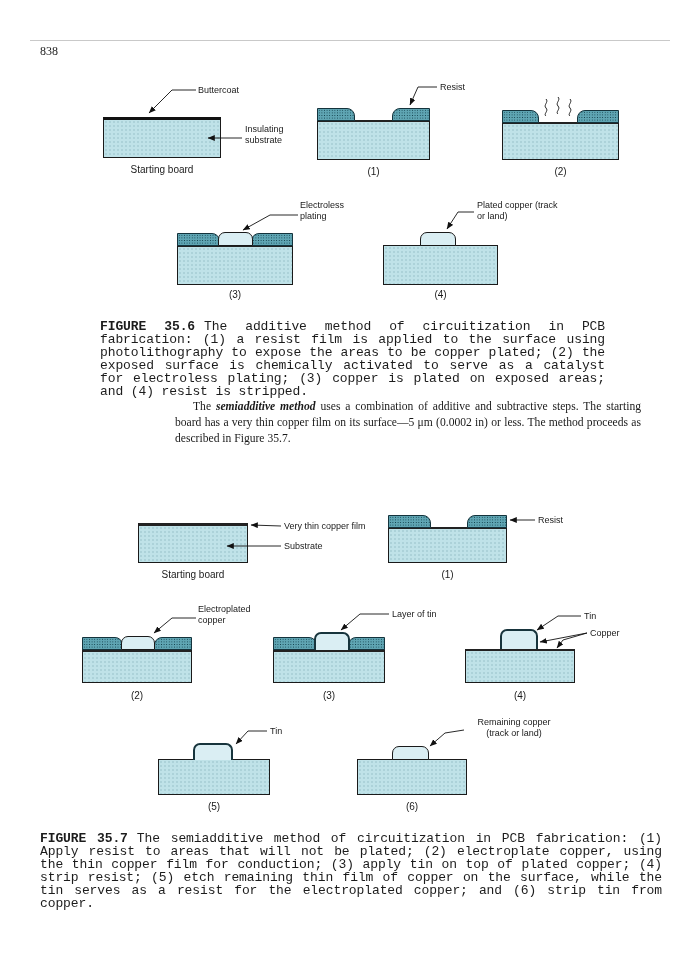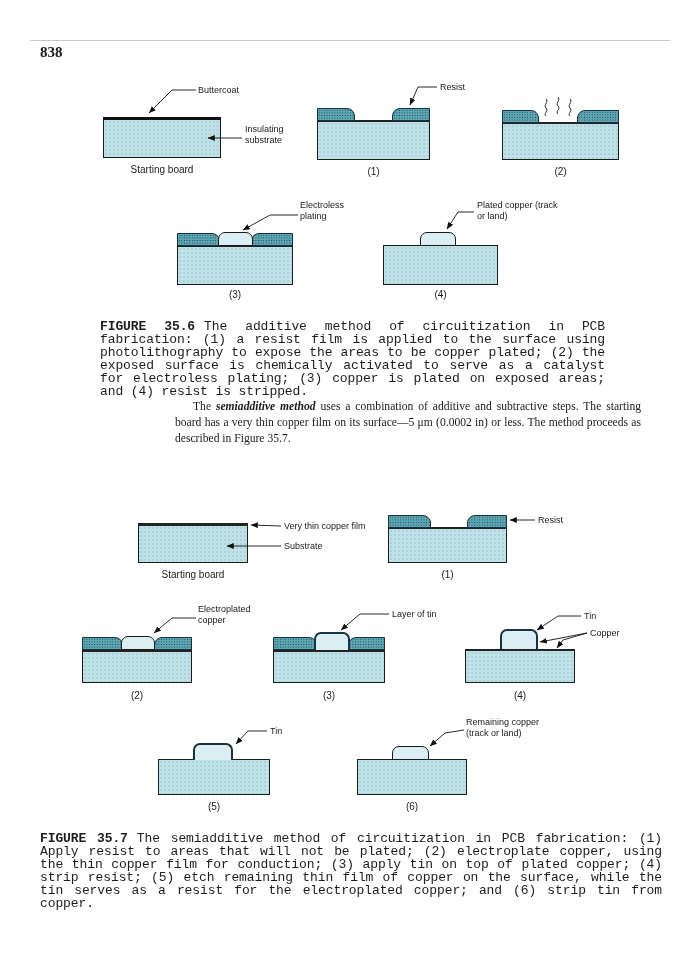--- a/index.html
+++ b/index.html
@@ -1,20 +1,20 @@
 <!DOCTYPE html>
 <html><head>
 <meta charset="utf-8">
 <style>
   html,body{margin:0;padding:0;background:#ffffff;}
   .page{position:relative;width:700px;height:960px;background:#ffffff;overflow:hidden;
         font-family:"Liberation Serif", serif;color:#1a1a1a;}
   .abs{position:absolute;}
   .rule{position:absolute;height:1px;background:#c9c9c9;}
-  .hdr-num{font-weight:bold;font-size:15px;}
+  .hdr-num{font-weight:normal;font-size:12px;}
   .hdr-title{font-size:11.5px;}
   
   .board{position:absolute;background-color:#bfe2e8;
          background-image:radial-gradient(circle, rgba(45,105,120,0.28) 0.5px, transparent 0.9px);
          background-size:4px 4px;
          border:1.2px solid #1a1a1a;box-sizing:border-box;z-index:1;}
   .film-top{border-top:3px solid #222;}
   .film-thin{border-top:2.4px solid #222;}
   .buttercoat{border-top:3.5px solid #111;}
   .resist{position:absolute;background-color:#5fa5b3;
@@ -122,21 +122,21 @@
     <span class="dlabel" style="left:590px;top:628px;">Copper</span>
     <span class="dcap" style="left:465px;top:690px;width:110px;">(4)</span>
 
     <div class="board" style="left:158px;top:759px;width:112px;height:36px;"></div>
     <div class="bump bump-tin" style="left:193px;top:743px;width:40px;height:17px;"></div>
     <span class="dlabel" style="left:270px;top:726px;">Tin</span>
     <span class="dcap" style="left:158px;top:801px;width:112px;">(5)</span>
 
     <div class="board" style="left:357px;top:759px;width:110px;height:36px;"></div>
     <div class="bump" style="left:392px;top:746px;width:37px;height:14px;"></div>
-    <span class="dlabel" style="left:466px;top:717px;width:96px;">Remaining copper (track or land)</span>
+    <span class="dlabel" style="left:466px;top:717px;width:96px;text-align:center;">Remaining copper (track or land)</span>
     <span class="dcap" style="left:357px;top:801px;width:110px;">(6)</span>
   </div>
 
   <div class="figcap" style="left:40px;top:832px;width:622px;">
     <span class="figtag">FIGURE 35.7</span><span>The semiadditive method of circuitization in PCB fabrication: (1) Apply resist to areas that will not be plated; (2) electroplate copper, using the thin copper film for conduction; (3) apply tin on top of plated copper; (4) strip resist; (5) etch remaining thin film of copper on the surface, while the tin serves as a resist for the electroplated copper; and (6) strip tin from copper.</span>
   </div>
 
   <svg class="leaders" width="700" height="960">
     <defs>
       <marker id="arr" markerWidth="9" markerHeight="7" refX="7.6" refY="3.2" orient="auto">

